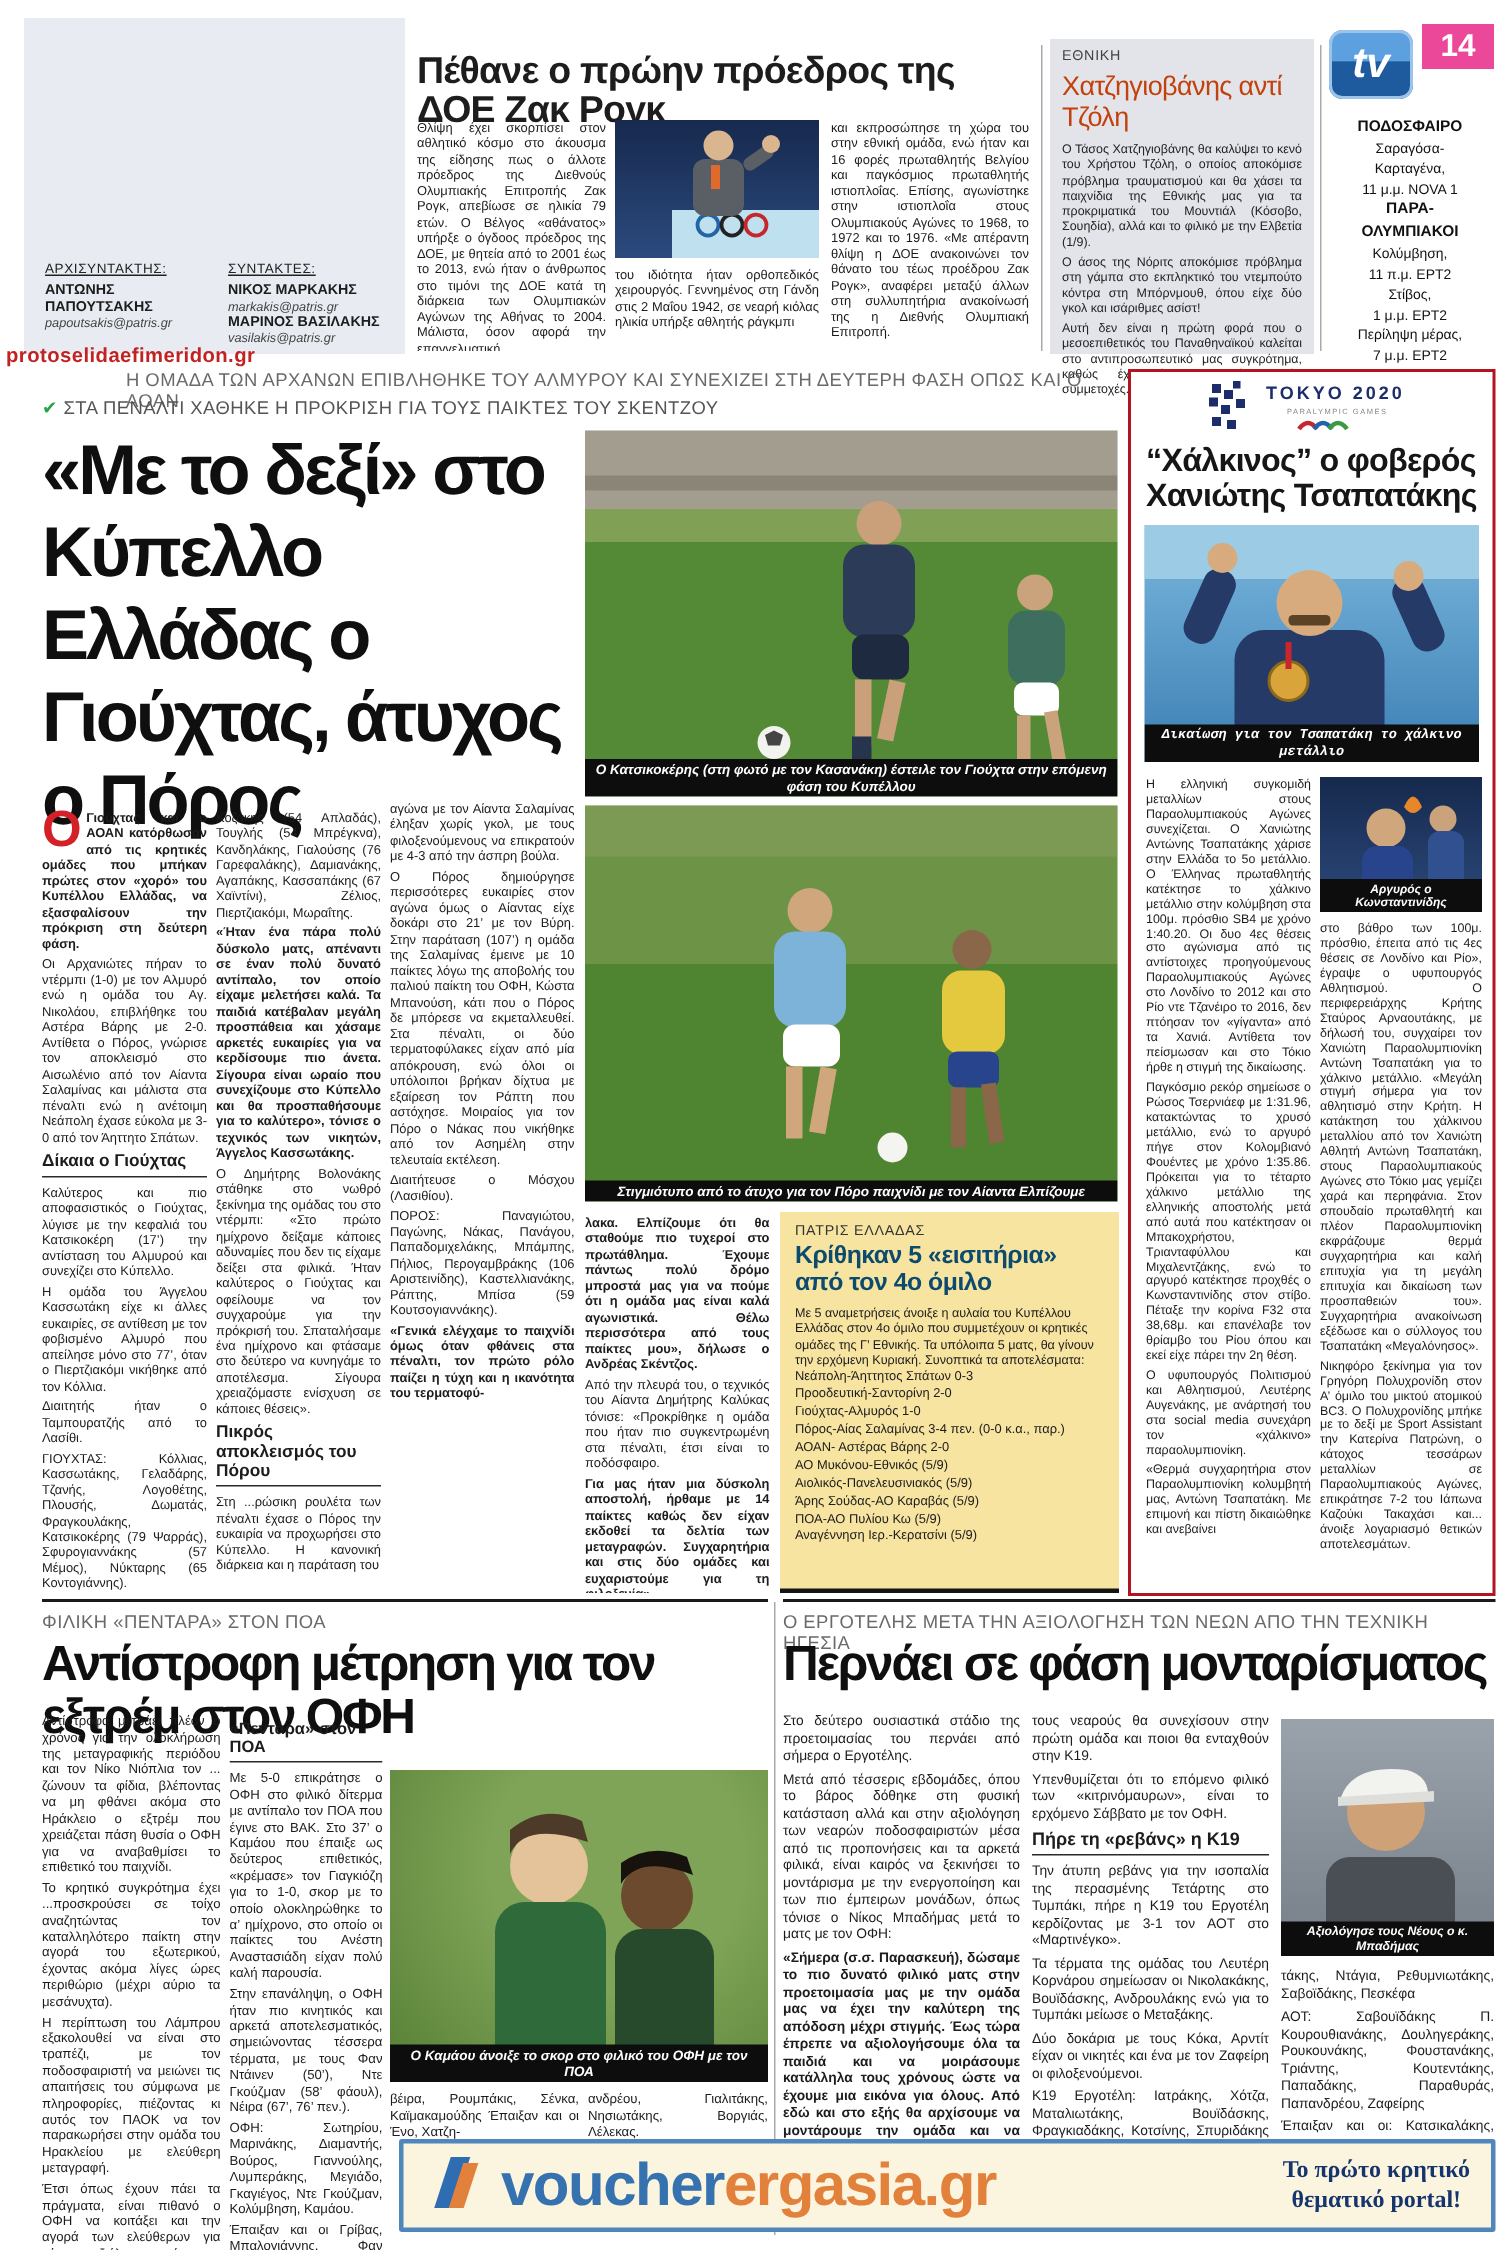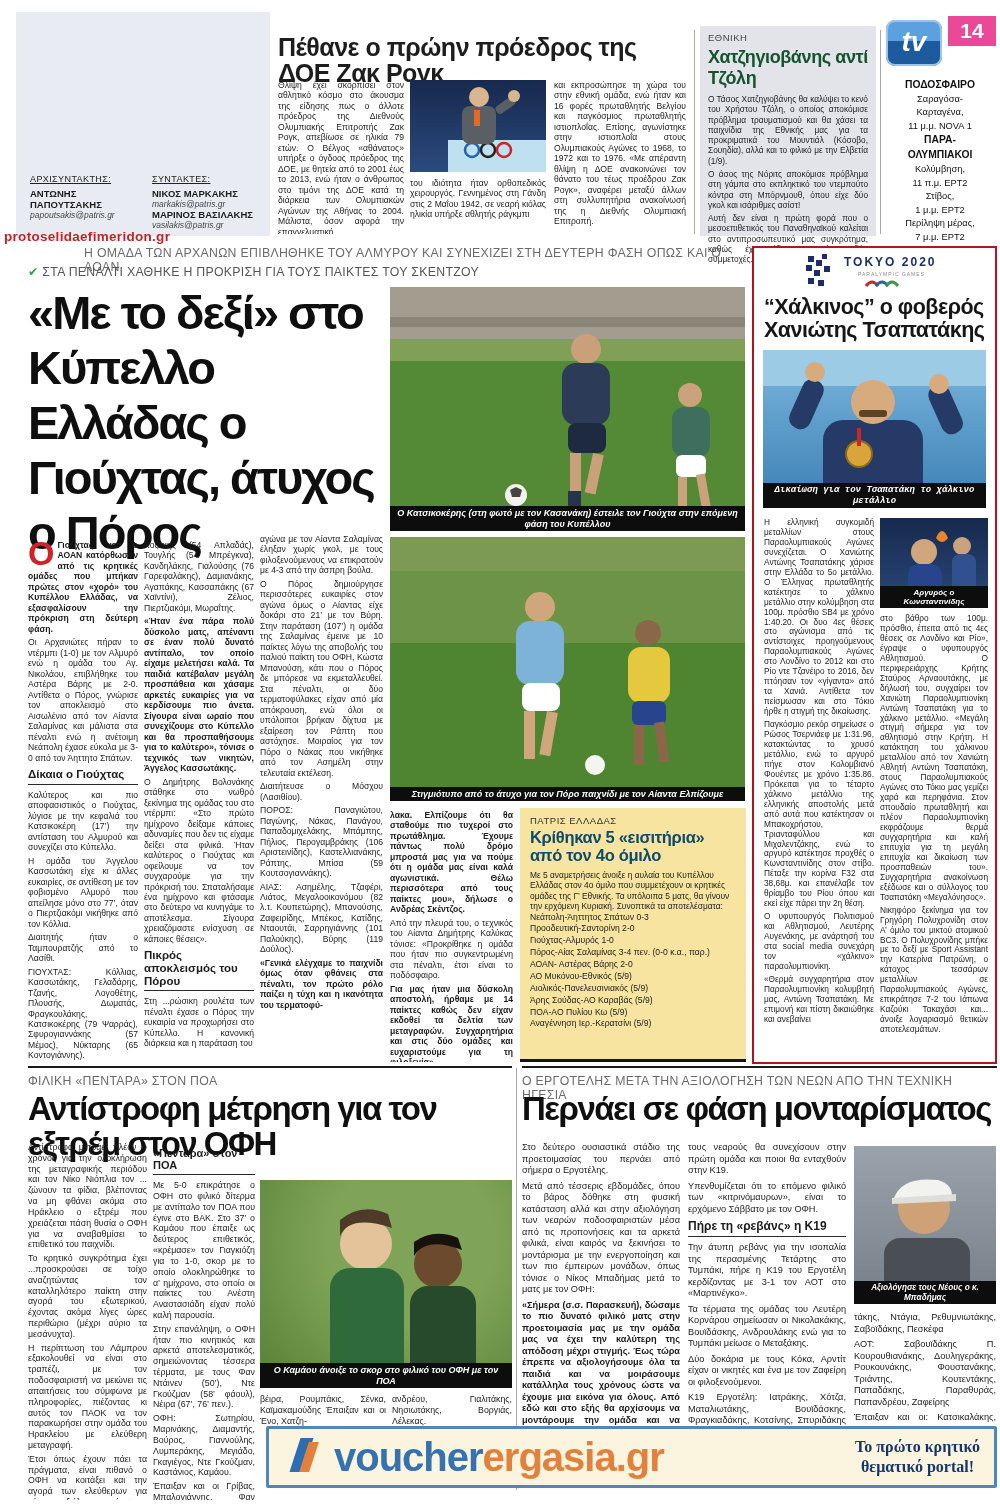--- a/index.html
+++ b/index.html
@@ -17,21 +17,21 @@
   .cred-name{font-size:9.5px;font-weight:bold;}
   .cred-mail{font-size:8.5px;font-style:italic;color:#444;}
   
   .obit-h{font-size:25px;font-weight:bold;color:#1d1d1d;line-height:1.05;letter-spacing:-.5px;}
   .news{font-size:8.5px;line-height:1.24;text-align:justify;color:#222;}
   .news p{margin:0 0 3px;}
   .vline{width:1px;background:#a9a9a9;}
   
   .eth{background:#e3e4ea;padding:6px 8px;box-sizing:border-box;}
   .eth-k{font-size:9.5px;color:#444;letter-spacing:.5px;margin-bottom:4px;}
-  .eth-h{font-size:18px;font-weight:bold;color:#14532d;margin-bottom:5px;letter-spacing:-.4px;}
+  .eth-h{font-size:18px;font-weight:normal;color:#c2410c;margin-bottom:5px;letter-spacing:-.4px;}
   .eth .news{font-size:8.3px;}
   
   .tvlogo{background:linear-gradient(#5da0e0 0 45%,#1d5a9e 46%);border-radius:9px;color:#fff;font-weight:bold;font-style:italic;font-size:28px;text-align:center;line-height:44px;box-shadow:inset 0 0 0 2px #9cc4ea;}
   .pageno{background:#ec4899;color:#fff;font-size:21px;font-weight:bold;text-align:center;line-height:30px;}
   .tvlist{font-size:9.3px;text-align:center;line-height:1.45;color:#111;}
   .tvlist .t{font-weight:bold;font-size:10.3px;}
   
   .wm{color:#c32222;font-weight:bold;font-size:13.5px;letter-spacing:.3px;}
   
   .kick{font-size:12.3px;color:#6a6a6a;letter-spacing:.3px;}
@@ -209,21 +209,20 @@
     <p class="b">«Ήταν ένα πάρα πολύ δύσκολο ματς, απέναντι σε έναν πολύ δυνατό αντίπαλο, τον οποίο είχαμε μελετήσει καλά. Τα παιδιά κατέβαλαν μεγάλη προσπάθεια και χάσαμε αρκετές ευκαιρίες για να κερδίσουμε πιο άνετα. Σίγουρα είναι ωραίο που συνεχίζουμε στο Κύπελλο και θα προσπαθήσουμε για το καλύτερο», τόνισε ο τεχνικός των νικητών, Άγγελος Κασσωτάκης.</p>
     <p>Ο Δημήτρης Βολονάκης στάθηκε στο νωθρό ξεκίνημα της ομάδας του στο ντέρμπι: «Στο πρώτο ημίχρονο δείξαμε κάποιες αδυναμίες που δεν τις είχαμε δείξει στα φιλικά. Ήταν καλύτερος ο Γιούχτας και οφείλουμε να τον συγχαρούμε για την πρόκρισή του. Σπαταλήσαμε ένα ημίχρονο και φτάσαμε στο δεύτερο να κυνηγάμε το αποτέλεσμα. Σίγουρα χρειαζόμαστε ενίσχυση σε κάποιες θέσεις».</p>
     <div class="sub">Πικρός αποκλεισμός του Πόρου</div>
     <p>Στη ...ρώσικη ρουλέτα των πέναλτι έχασε ο Πόρος την ευκαιρία να προχωρήσει στο Κύπελλο. Η κανονική διάρκεια και η παράταση του</p>
   </div>
   <div class="col" style="left:260px;top:534px;width:123px;height:530px;">
     <p>αγώνα με τον Αίαντα Σαλαμίνας έληξαν χωρίς γκολ, με τους φιλοξενούμενους να επικρατούν με 4-3 από την άσπρη βούλα.</p>
     <p>Ο Πόρος δημιούργησε περισσότερες ευκαιρίες στον αγώνα όμως ο Αίαντας είχε δοκάρι στο 21’ με τον Βύρη. Στην παράταση (107’) η ομάδα της Σαλαμίνας έμεινε με 10 παίκτες λόγω της αποβολής του παλιού παίκτη του ΟΦΗ, Κώστα Μπανούση, κάτι που ο Πόρος δε μπόρεσε να εκμεταλλευθεί. Στα πέναλτι, οι δύο τερματοφύλακες είχαν από μία απόκρουση, ενώ όλοι οι υπόλοιποι βρήκαν δίχτυα με εξαίρεση τον Ράπτη που αστόχησε. Μοιραίος για τον Πόρο ο Νάκας που νικήθηκε από τον Ασημέλη στην τελευταία εκτέλεση.</p>
     <p>Διαιτήτευσε ο Μόσχου (Λασιθίου).</p>
     <p>ΠΟΡΟΣ: Παναγιώτου, Παγώνης, Νάκας, Πανάγου, Παπαδομιχελάκης, Μπάμπης, Πήλιος, Περογαμβράκης (106 Αριστεινίδης), Καστελλιανάκης, Ράπτης, Μπίσα (59 Κουτσογιαννάκης).</p>
-    <p>ΑΙΑΣ: Ασημέλης, Τζαφέρι, Λιάτος, Μεγαλοοικονόμου (82 λ.τ. Κουπετώρης), Μπανούσης, Ζαφειρίδης, Μπέκος, Κατίδης, Νταουτάι, Σαρρηγιάννης (101 Παλούκης), Βύρης (119 Δούλος).</p>
     <p class="b">«Γενικά ελέγχαμε το παιχνίδι όμως όταν φθάνεις στα πέναλτι, τον πρώτο ρόλο παίζει η τύχη και η ικανότητα του τερματοφύ-</p>
   </div>
   <div class="col" style="left:390px;top:810px;width:123px;height:252px;">
     <p class="b">λακα. Ελπίζουμε ότι θα σταθούμε πιο τυχεροί στο πρωτάθλημα. Έχουμε πάντως πολύ δρόμο μπροστά μας για να πούμε ότι η ομάδα μας είναι καλά αγωνιστικά. Θέλω περισσότερα από τους παίκτες μου», δήλωσε ο Ανδρέας Σκέντζος.</p>
     <p>Από την πλευρά του, ο τεχνικός του Αίαντα Δημήτρης Καλύκας τόνισε: «Προκρίθηκε η ομάδα που ήταν πιο συγκεντρωμένη στα πέναλτι, έτσι είναι το ποδόσφαιρο.</p>
     <p class="b">Για μας ήταν μια δύσκολη αποστολή, ήρθαμε με 14 παίκτες καθώς δεν είχαν εκδοθεί τα δελτία των μεταγραφών. Συγχαρητήρια και στις δύο ομάδες και ευχαριστούμε για τη φιλοξενία».</p>
   </div>
 
   <div class="abs cup" style="left:520px;top:808px;width:226px;height:254px;">
     <div class="cup-k">ΠΑΤΡΙΣ ΕΛΛΑΔΑΣ</div>
@@ -311,21 +310,21 @@
   <div class="bcol" style="left:28px;top:1142px;width:119px;height:358px;">
     <p>Αντίστροφα μετράει πλέον ο χρόνος για την ολοκλήρωση της μεταγραφικής περιόδου και τον Νίκο Νιόπλια τον ... ζώνουν τα φίδια, βλέποντας να μη φθάνει ακόμα στο Ηράκλειο ο εξτρέμ που χρειάζεται πάση θυσία ο ΟΦΗ για να αναβαθμίσει το επιθετικό του παιχνίδι.</p>
     <p>Το κρητικό συγκρότημα έχει ...προσκρούσει σε τοίχο αναζητώντας τον καταλληλότερο παίκτη στην αγορά του εξωτερικού, έχοντας ακόμα λίγες ώρες περιθώριο (μέχρι αύριο τα μεσάνυχτα).</p>
     <p>Η περίπτωση του Λάμπρου εξακολουθεί να είναι στο τραπέζι, με τον ποδοσφαιριστή να μειώνει τις απαιτήσεις του σύμφωνα με πληροφορίες, πιέζοντας κι αυτός τον ΠΑΟΚ να τον παρακωρήσει στην ομάδα του Ηρακλείου με ελεύθερη μεταγραφή.</p>
     <p>Έτσι όπως έχουν πάει τα πράγματα, είναι πιθανό ο ΟΦΗ να κοιτάξει και την αγορά των ελεύθερων για κάποια αξιόλογη περίπτωση, με το ανάλογο ρίσκο φυσικά...</p>
   </div>
   <div class="bcol" style="left:153px;top:1142px;width:102px;height:358px;">
     <div class="sub" style="font-size:11px;">«Πεντάρα» στον ΠΟΑ</div>
     <p>Με 5-0 επικράτησε ο ΟΦΗ στο φιλικό δίτερμα με αντίπαλο τον ΠΟΑ που έγινε στο ΒΑΚ. Στο 37’ ο Καμάου που έπαιξε ως δεύτερος επιθετικός, «κρέμασε» τον Γιαγκιόζη για το 1-0, σκορ με το οποίο ολοκληρώθηκε το α’ ημίχρονο, στο οποίο οι παίκτες του Ανέστη Αναστασιάδη είχαν πολύ καλή παρουσία.</p>
     <p>Στην επανάληψη, ο ΟΦΗ ήταν πιο κινητικός και αρκετά αποτελεσματικός, σημειώνοντας τέσσερα τέρματα, με τους Φαν Ντάινεν (50’), Ντε Γκούζμαν (58’ φάουλ), Νέιρα (67’, 76’ πεν.).</p>
-    <p>ΟΦΗ: Σωτηρίου, Μαρινάκης, Διαμαντής, Βούρος, Γιαννούλης, Λυμπεράκης, Μεγιάδο, Γκαγιέγος, Ντε Γκούζμαν, Καστάνιος, Καμάου.</p>
+    <p>ΟΦΗ: Σωτηρίου, Μαρινάκης, Διαμαντής, Βούρος, Γιαννούλης, Λυμπεράκης, Μεγιάδο, Γκαγιέγος, Ντε Γκούζμαν, Κολύμβηση, Καμάου.</p>
     <p>Έπαιξαν και οι Γρίβας, Μπαλογιάννης, Φαν Ντάινεν, Πασαλίδης, Νέιρα</p>
 
   </div>
   <div class="photo" style="left:260px;top:1180px;width:252px;height:208px;background:radial-gradient(circle at 60% 30%,#7fa457 0 40%,#567f35 100%);">
     <svg width="252" height="208" viewBox="0 0 252 208">
       <circle cx="106" cy="64" r="26" fill="#e4c39a"></circle>
       <path d="M80 56 q10 -22 52 -8 l-4 -14 q-26 -12 -48 6 z" fill="#4d3a28"></path>
       <rect x="70" y="88" width="74" height="120" rx="20" fill="#2f6b3a"></rect>
       <circle cx="178" cy="84" r="24" fill="#6b4a2e"></circle>
       <path d="M154 76 q12 -20 48 -6 l-4 -12 q-24 -10 -44 4 z" fill="#17120d"></path>

